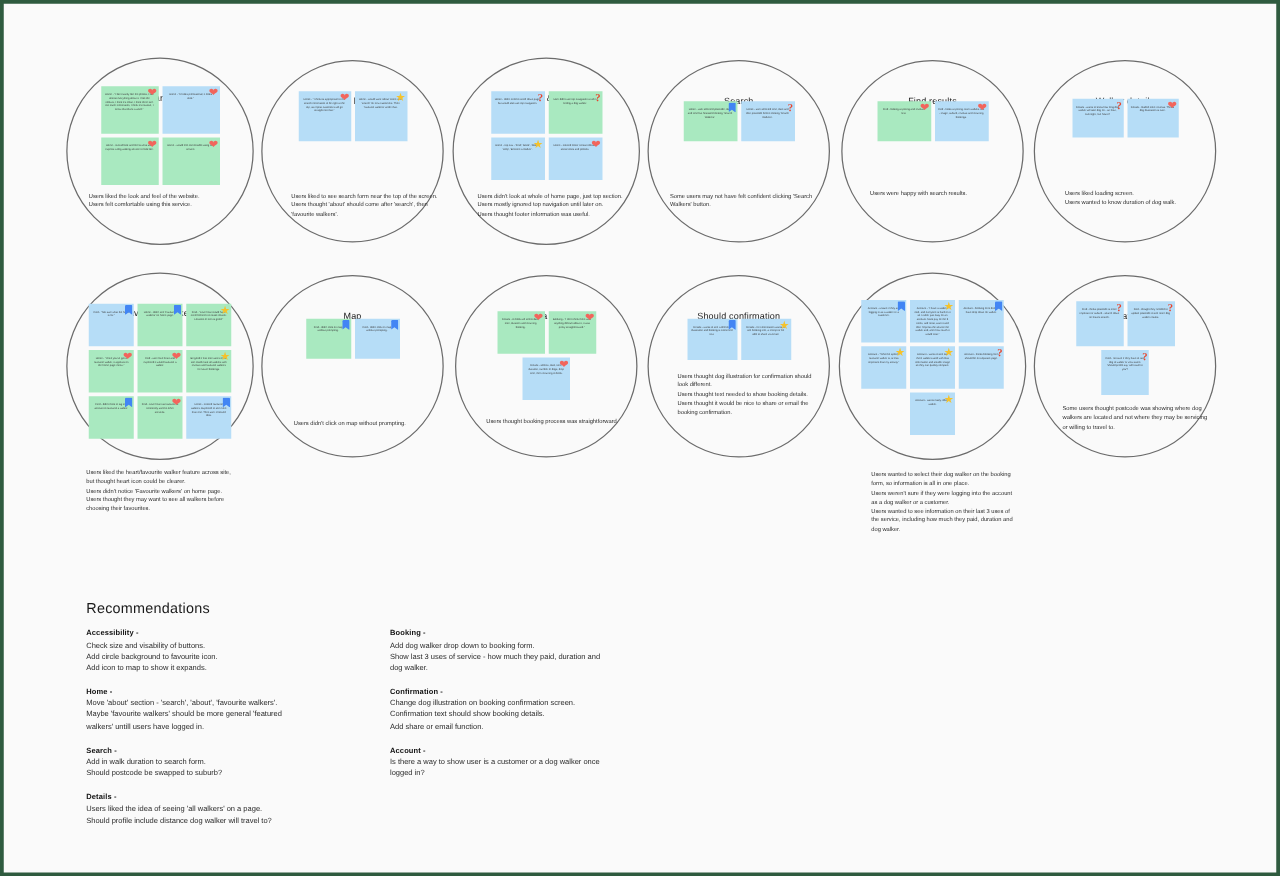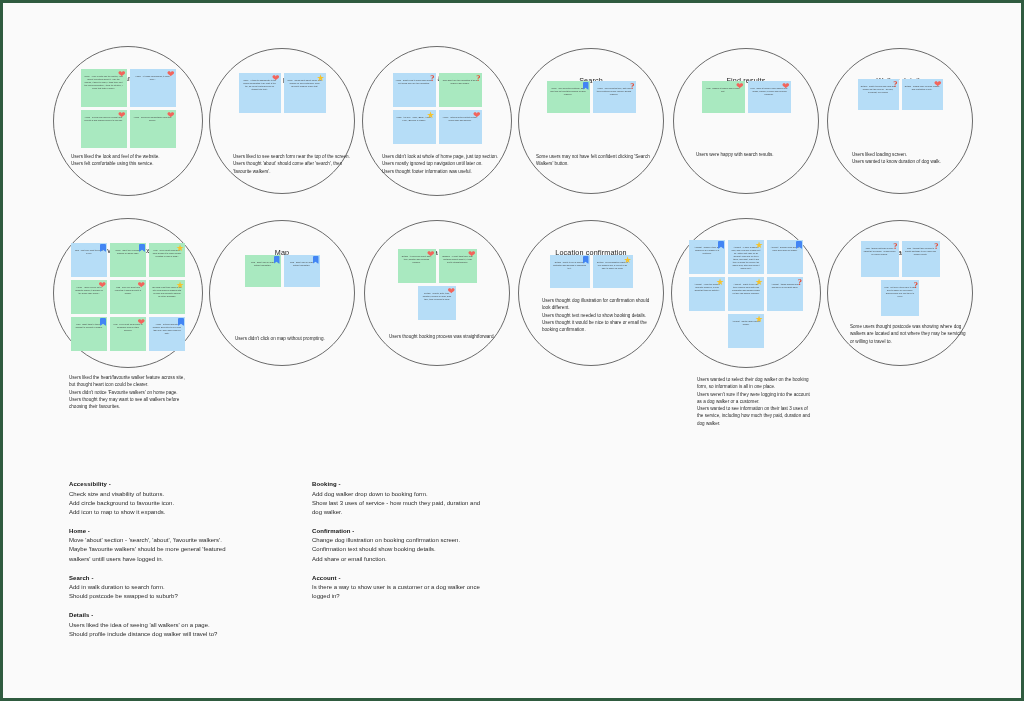--- a/index.html
+++ b/index.html
@@ -285,21 +285,21 @@
         </div>
         <div class="note blue" style="width: 38px; height: 34px;">
           <span class="txt">Details - selects, date, time, duration, number of dogs, drop time, then recurring to book.</span>
           <span class="mk heart">❤</span>
         </div>
       </div>
       <div class="cl-summary" style="left: 386px; top: 330px;">
         <div>Users thought booking process was straightforward.</div>
       </div>
       <div class="circle" style="left: 515px; top: 217px; height: 146px; width: 146px;"></div>
-      <div class="cl-title" style="position: absolute; left: 515px; top: 245px; width: 146px;">Location confirmation</div>
+      <div class="cl-title" style="position: absolute; left: 515px; top: 245px; width: 146px;">Should confirmation</div>
       <div class="notes" style="left: 546.5px; top: 252px; width: 83px;">
         <div class="note blue" style="width: 40px; height: 33px;">
           <span class="txt">Details - wants to see a different illustration and booking is confirmed text.</span>
           <span class="mk flag"></span>
         </div>
         <div class="note blue" style="width: 40px; height: 33px;">
           <span class="txt">Details - for confirmation wants to see booking info, a receipt or be able to share via email.</span>
           <span class="mk star">★</span>
         </div>
       </div>
@@ -367,20 +367,21 @@
           <span class="mk q">?</span>
         </div>
       </div>
       <div class="cl-summary" style="left: 847px; top: 320px;">
         <div>Some users thought postcode was showing where dog</div>
         <div>walkers are located and not where they may be servicing</div>
         <div>or willing to travel to.</div>
       </div>
     </div>
   <div id="recs">
+    <h2>Recommendations</h2>
     <div class="rec-cols">
       <div class="rec-col left">
           <div class="rec-block">
             <div class="rec-head">Accessibility -</div>
             <div class="rec-line">Check size and visability of buttons.</div>
             <div class="rec-line">Add circle background to favourite icon.</div>
             <div class="rec-line">Add icon to map to show it expands.</div>
           </div>
           <div class="rec-block">
             <div class="rec-head">Home -</div>

